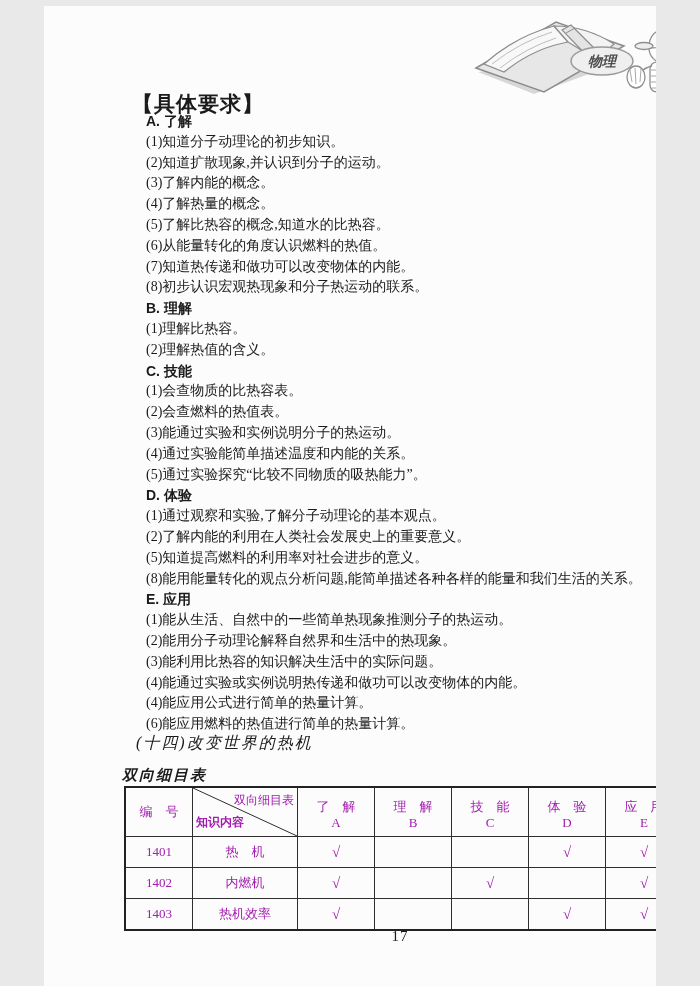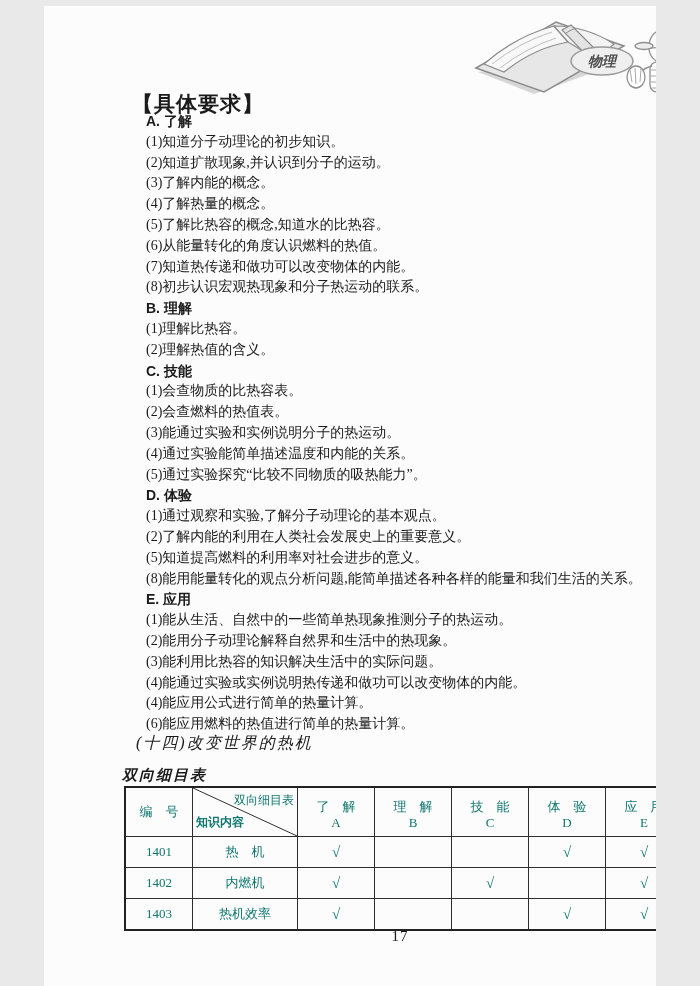--- a/index.html
+++ b/index.html
@@ -40,21 +40,21 @@
   .table-title {
     position:absolute; left:78px; top:760px;
     font-size:15px; font-weight:bold; font-style:italic;
     letter-spacing:2px;
   }
 
   
   table.spec {
     position:absolute; left:80px; top:780px;
     width:552px; border-collapse:collapse; table-layout:fixed;
-    font-size:13px; color:#0f766e;
+    font-size:13px; color:#a21caf;
   }
   table.spec td { border:1px solid #2e2e2e; text-align:center; padding:0; }
   table.spec { border:2px solid #222; }
   td.hdr-id { width:66px; }
   td.hdr-diag { width:104px; }
   td.hdr-lvl { width:76px; }
   tr.hdr-row td { height:48px; }
   tr.data-row td { height:30px; }
   .lvl-zh { line-height:15px; padding-top:6px; }
   .lvl-letter { line-height:17px; }

